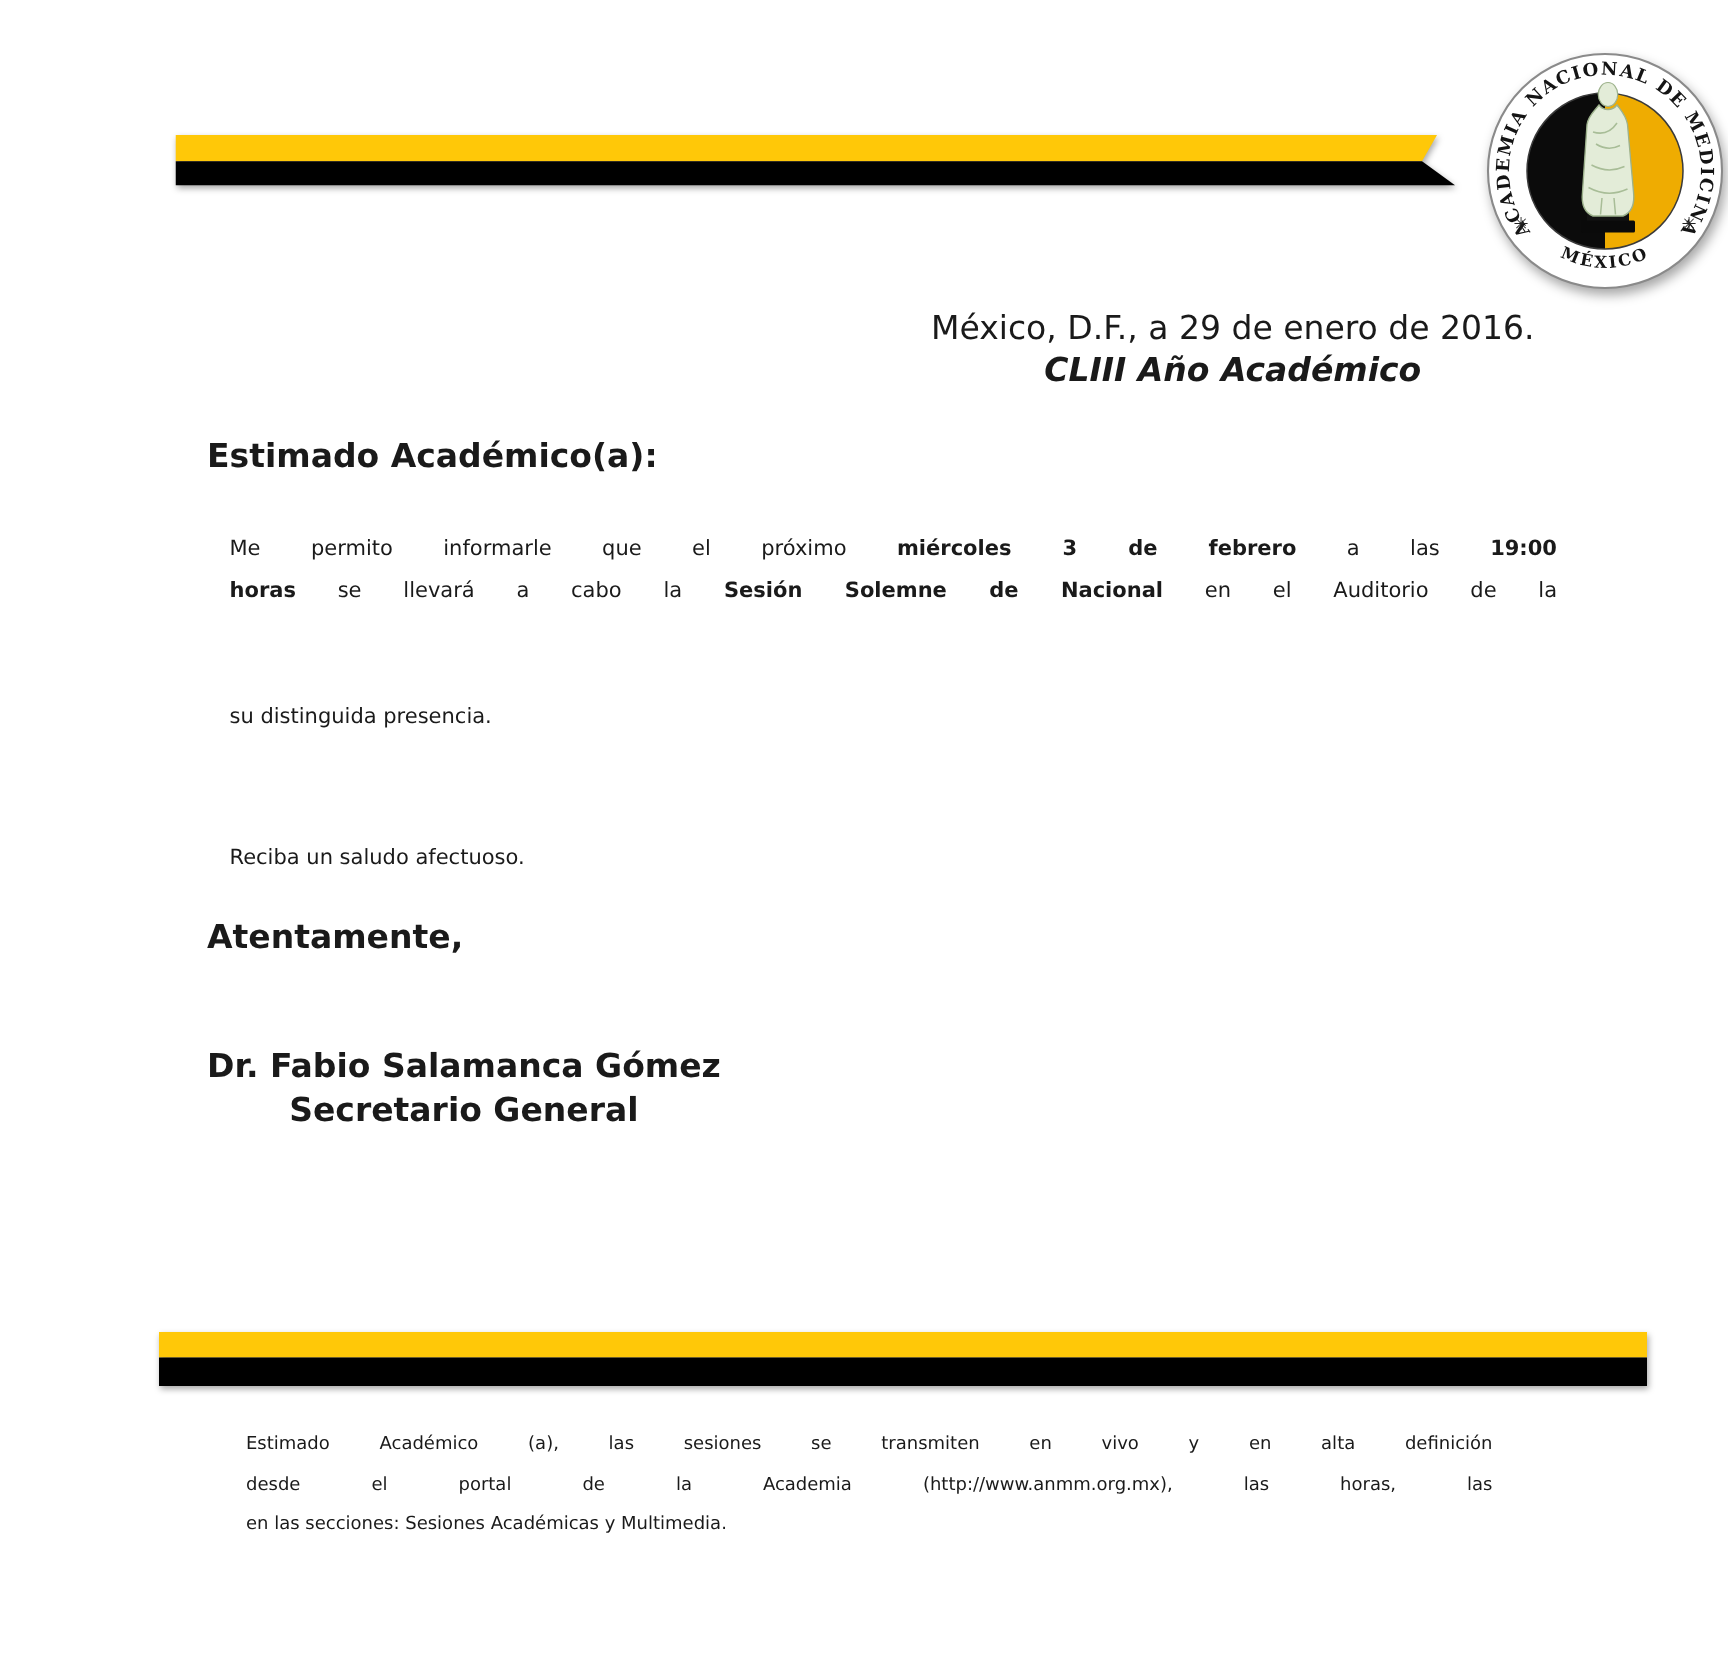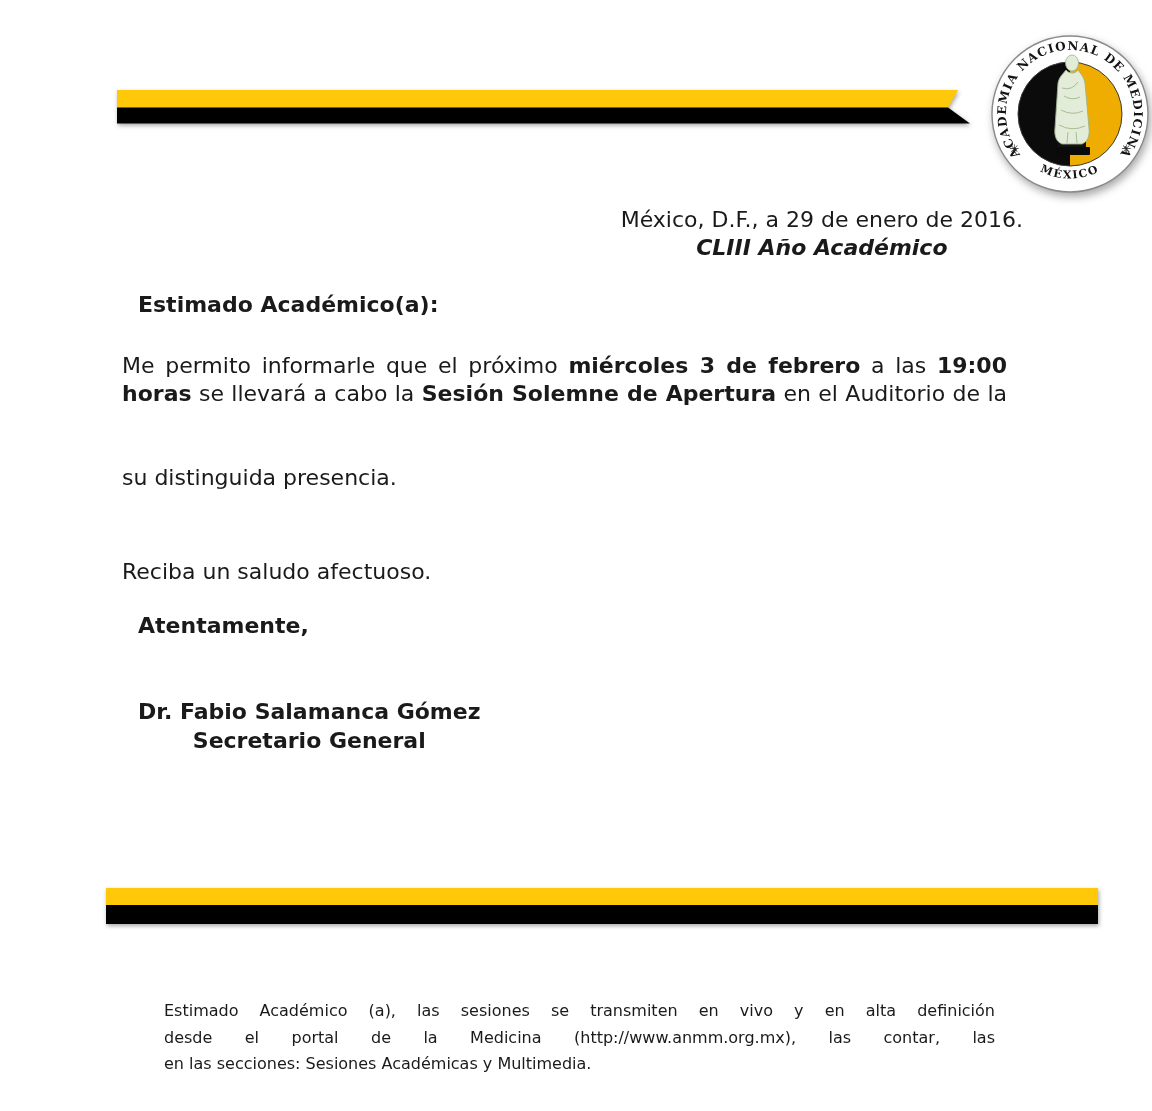--- a/index.html
+++ b/index.html
@@ -27,26 +27,26 @@
   .ring-text{font-family:"DejaVu Serif","Liberation Serif",serif;font-weight:bold;
     font-size:12px;letter-spacing:1.1px;fill:#141414;}
   .ring-text-bottom{font-family:"DejaVu Serif","Liberation Serif",serif;font-weight:bold;
     font-size:11px;letter-spacing:1.6px;fill:#141414;}
   .ring-star{font-size:12px;fill:#222;}
 
   
   .dateblock{top:206px;right:129px;text-align:center;font-size:22px;line-height:28px;}
   .yearline{font-weight:bold;font-style:italic;}
   .salutation{top:292px;left:138px;font-size:22px;font-weight:bold;}
-  .para{left:122px;width:885px;font-size:22px;line-height:28px;}
+  .para{left:153px;width:885px;font-size:14px;line-height:28px;}
   .p1{top:352px;} .p2{top:464px;} .p3{top:558px;}
   .closing{top:613px;left:138px;font-size:22px;font-weight:bold;}
   .signature{top:697px;left:138px;font-size:22px;line-height:29px;font-weight:bold;text-align:center;}
   .jline{text-align:justify;text-align-last:justify;}
-  .footer{top:998px;left:164px;width:831px;font-size:16px;line-height:26.5px;}
+  .footer{top:949px;left:164px;width:831px;font-size:12px;line-height:26.5px;}
   b{font-weight:bold;}
 </style>
 </head>
 <body>
 
 <svg class="abs top-banner" width="856" height="36" viewBox="0 0 856 36">
   <polygon points="0,0 841,0 831,17.5 0,17.5" fill="var(--bar_yellow,#FFC808)"></polygon>
   <polygon points="0,17.5 831,17.5 853,33.5 0,33.5" fill="var(--bar_black,#000)"></polygon>
 </svg>
 
@@ -86,21 +86,21 @@
 
 <div class="abs dateblock">
   <div>México, D.F., a 29 de enero de 2016.</div>
   <div class="yearline">CLIII Año Académico</div>
 </div>
 
 <div class="abs salutation">Estimado Académico(a):</div>
 
 <div class="abs para p1">
   <div class="jline"><span>Me permito informarle que el próximo </span><b>miércoles 3 de febrero</b><span> a las </span><b>19:00</b></div>
-  <div class="jline"><b>horas</b><span> se llevará a cabo la </span><b>Sesión Solemne de Apertura</b><span> en el Auditorio de la</span></div>
+  <div class="jline"><b>horas</b><span> se llevará a cabo la </span><b>Sesión Solemne de Nacional</b><span> en el Auditorio de la</span></div>
 </div>
 
 <div class="abs para p2">
   <div>su distinguida presencia.</div>
 </div>
 
 <div class="abs para p3">Reciba un saludo afectuoso.</div>
 
 <div class="abs closing">Atentamente,</div>
 
@@ -109,15 +109,15 @@
   <div>Secretario General</div>
 </div>
 
 <div class="abs bottom-banner">
   <div class="y"></div>
   <div class="k"></div>
 </div>
 
 <div class="abs footer">
   <div class="jline">Estimado Académico (a), las sesiones se transmiten en vivo y en alta definición</div>
-  <div class="jline"><span>desde el portal de la Medicina (</span><span>http://www.anmm.org.mx</span><span>), las contar, las</span></div>
+  <div class="jline"><span>desde el portal de la Academia (</span><span>http://www.anmm.org.mx</span><span>), las horas, las</span></div>
   <div>en las secciones: Sesiones Académicas y Multimedia.</div>
 </div>
 
 </body></html>

